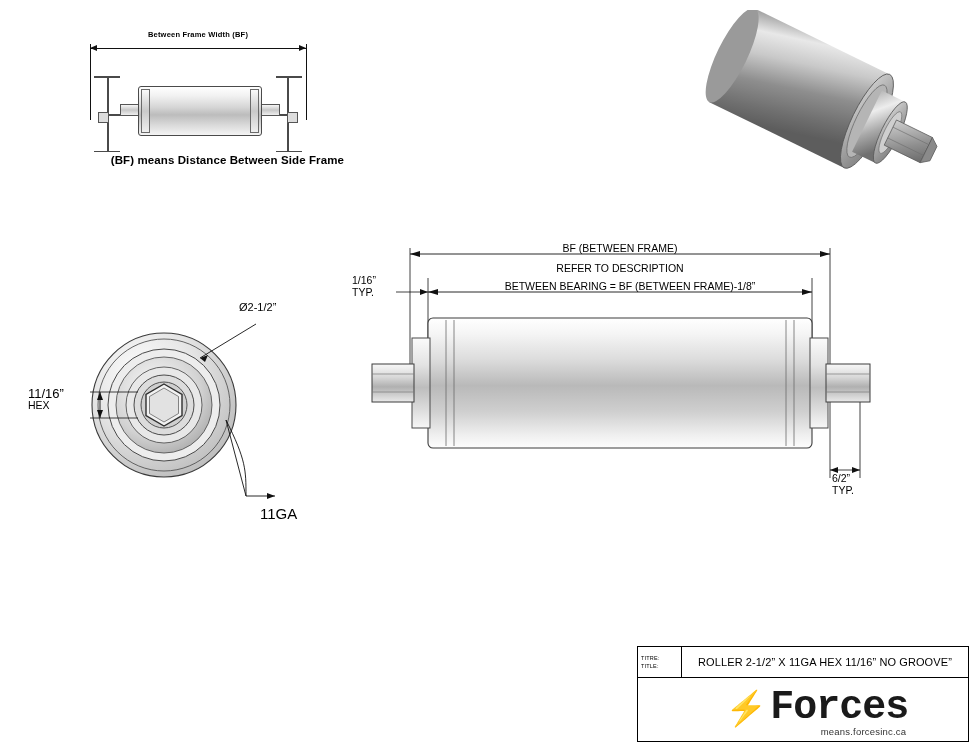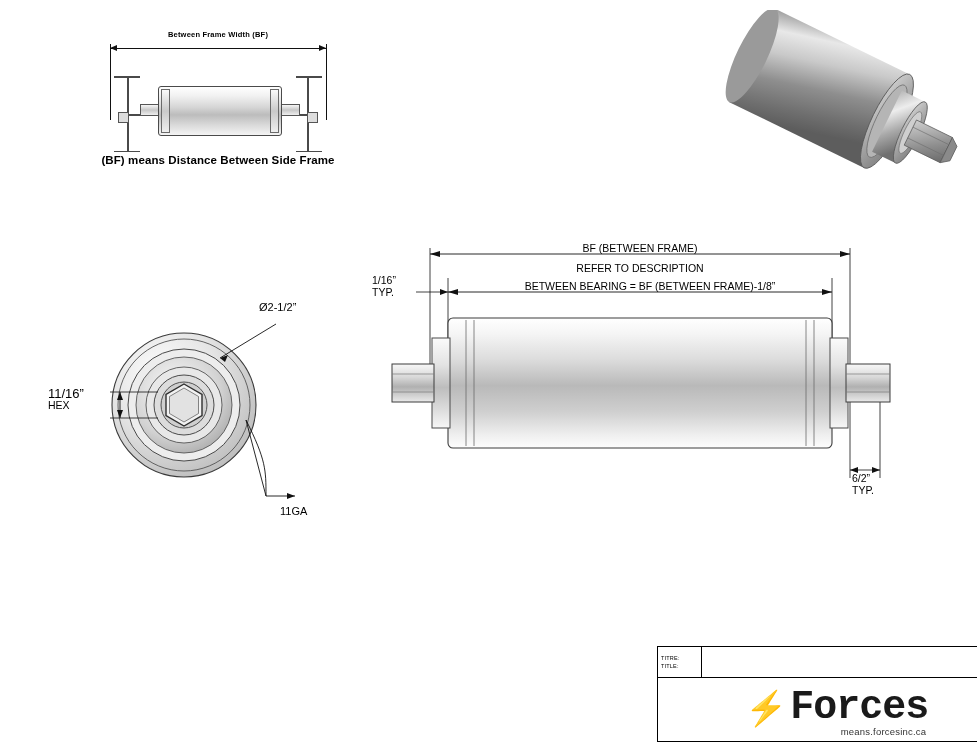--- a/index.html
+++ b/index.html
@@ -12,21 +12,20 @@
     height: 750px;
     position: relative;
     font-family: "Liberation Sans", sans-serif;
     color: #000000;
     overflow: hidden;
   }
   .sheet {
     position: absolute;
     inset: 0;
     background: #ffffff;
-    margin-left: 20px;
   }
 
   
   #bf-inset {
     position: absolute;
     left: 52px;
     top: 24px;
     width: 292px;
     height: 144px;
   }
@@ -38,21 +37,21 @@
     text-align: center;
     font-size: 7.5px;
     font-weight: bold;
     letter-spacing: .2px;
   }
   #bf-inset .inset-caption {
     position: absolute;
     left: 0;
     bottom: 2px;
     width: 292px;
-    text-align: center;
+    text-align: right;
     font-size: 11.5px;
     font-weight: bold;
     letter-spacing: .1px;
   }
   .inset-dimline {
     position: absolute;
     left: 38px;
     top: 24px;
     width: 216px;
     height: 1px;
@@ -370,21 +369,21 @@
       <line x1="40" y1="92" x2="40" y2="118" stroke="#111" stroke-width="0.9"></line>
       <polygon points="40,92 37,100 43,100" fill="#111"></polygon>
       <polygon points="40,118 37,110 43,110" fill="#111"></polygon>
     </svg>
 
     <div class="lbl" style="left:179px; top:1px; font-size:11px;">Ø2-1/2”</div>
 
     <div class="lbl" style="left:-32px; top:87px; font-size:13px;">11/16”</div>
     <div class="lbl" style="left:-32px; top:99px; font-size:10.5px;">HEX</div>
 
-    <div class="lbl" style="left:200px; top:205px; font-size:11px;">11GA</div>
+    <div class="lbl" style="left:200px; top:205px; font-size:15px;">11GA</div>
   </div>
 
   <div id="side-view">
     <svg width="600" height="300" viewBox="0 0 600 300">
       <defs>
         <linearGradient id="bodyGrad" x1="0" y1="0" x2="0" y2="1">
           <stop offset="0%" stop-color="#ffffff"></stop>
           <stop offset="12%" stop-color="#f5f5f5"></stop>
           <stop offset="32%" stop-color="#dcdcdc"></stop>
           <stop offset="52%" stop-color="#b9b9b9"></stop>
@@ -460,20 +459,21 @@
     <div class="lbl" style="left:502px; top:242px; font-size:10.5px;">6/2”</div>
     <div class="lbl" style="left:502px; top:254px; font-size:10.5px;">TYP.</div>
   </div>
 
   <div id="title-block">
     <div class="tb-row">
       <div class="tb-label">
         <span>TITRE:</span>
         <span>TITLE:</span>
       </div>
+      <div class="tb-value">ROLLER 2-1/2” X 11GA HEX 11/16” NO GROOVE”</div>
     </div>
     <div class="tb-brand">
       <div class="brand-wrap">
         <span class="brand-bolt">⚡</span>
         <span class="brand-text">Forces</span>
         <span class="brand-sub">means.forcesinc.ca</span>
       </div>
     </div>
   </div>
 

